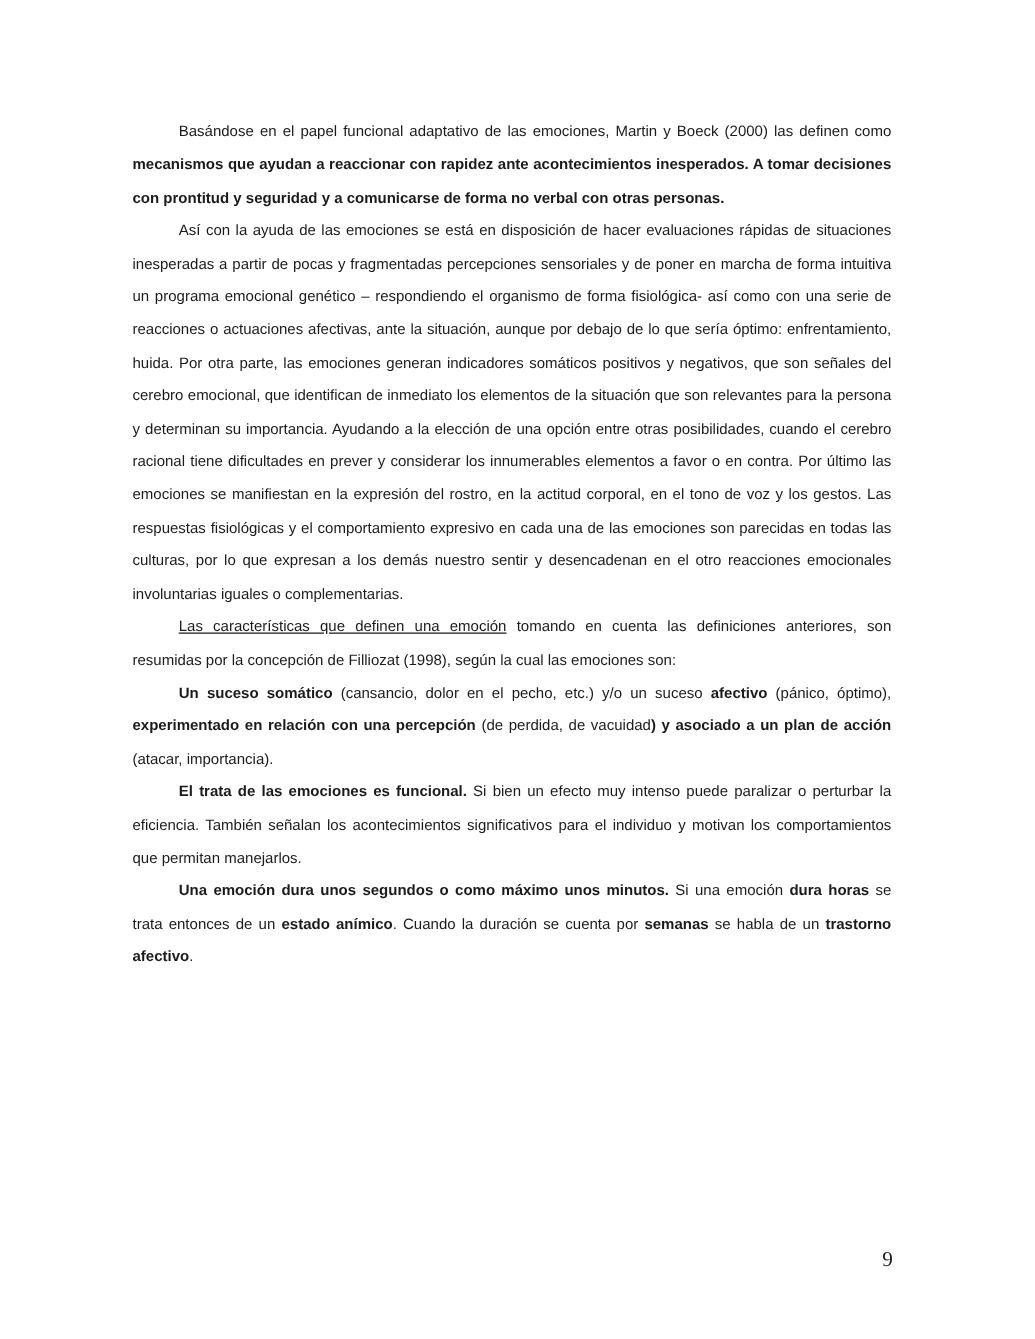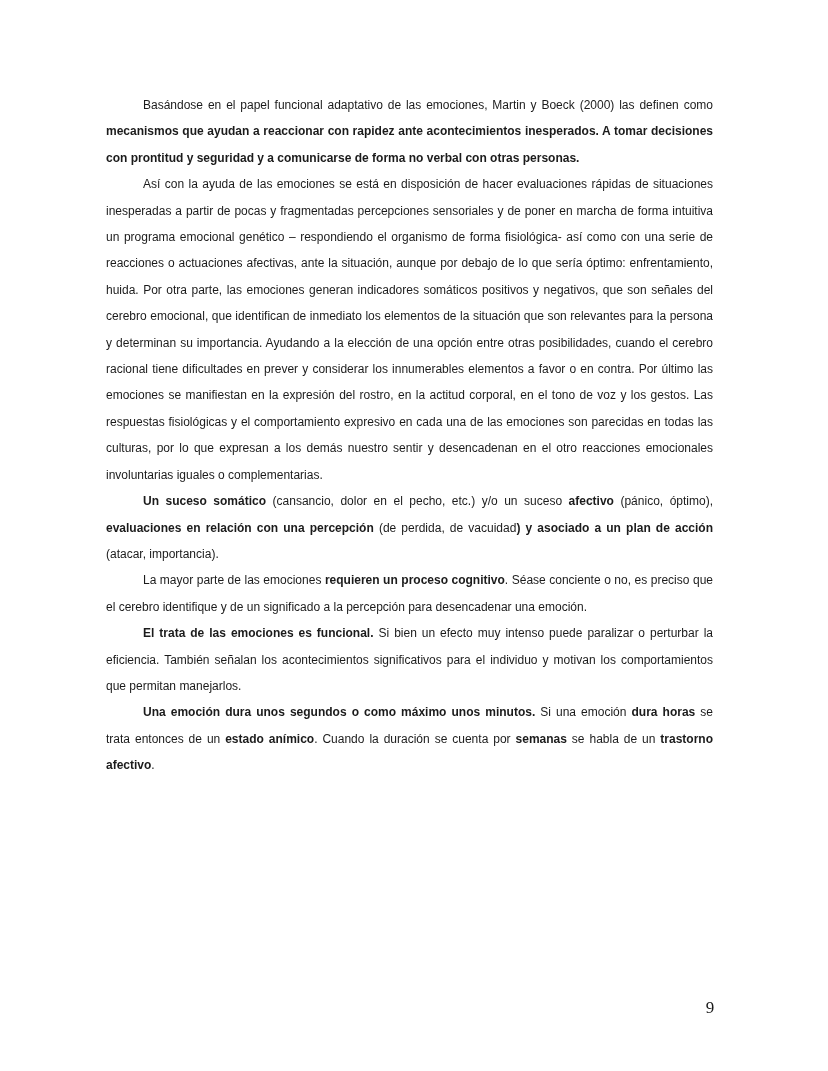--- a/index.html
+++ b/index.html
@@ -42,19 +42,19 @@
     text-align: center;
   }
 </style>
 </head>
 <body>
 
 <div class="page">
   <div class="text-block">
       <p class="para"><span>Basándose en el papel funcional adaptativo de las emociones, Martin y Boeck (2000) las definen como </span><span class="b">mecanismos que ayudan a reaccionar con rapidez ante acontecimientos inesperados. A tomar decisiones con prontitud y seguridad y a comunicarse de forma no verbal con otras personas.</span></p>
       <p class="para"><span>Así con la ayuda de las emociones se está en disposición de hacer evaluaciones rápidas de situaciones inesperadas a partir de pocas y fragmentadas percepciones sensoriales y de poner en marcha de forma intuitiva un programa emocional genético – respondiendo el organismo de forma fisiológica- así como con una serie de reacciones o actuaciones afectivas, ante la situación, aunque por debajo de lo que sería óptimo: enfrentamiento, huida. Por otra parte, las emociones generan indicadores somáticos positivos y negativos, que son señales del cerebro emocional, que identifican de inmediato los elementos de la situación que son relevantes para la persona y determinan su importancia. Ayudando a la elección de una opción entre otras posibilidades, cuando el cerebro racional tiene dificultades en prever y considerar los innumerables elementos a favor o en contra. Por último las emociones se manifiestan en la expresión del rostro, en la actitud corporal, en el tono de voz y los gestos. Las respuestas fisiológicas y el comportamiento expresivo en cada una de las emociones son parecidas en todas las culturas, por lo que expresan a los demás nuestro sentir y desencadenan en el otro reacciones emocionales involuntarias iguales o complementarias.</span></p>
-      <p class="para"><span class="b">Un suceso somático</span><span> (cansancio, dolor en el pecho, etc.) y/o un suceso </span><span class="b">afectivo</span><span> (pánico, óptimo), </span><span class="b">evaluaciones en relación con una percepción</span><span> (de perdida, de vacuidad</span><span class="b">) y asociado a un plan de acción</span><span> (atacar, importancia).</span></p>
-      <p class="para"><span>La mayor parte de las emociones </span><span class="b">requieren un proceso cognitivo</span><span>. Séase conciente o no, es preciso que el cerebro identifique y de un significado a la percepción para desencadenar una emoción.</span></p>
+      <p class="para"><span class="u">Las características que definen una emoción</span><span> tomando en cuenta las definiciones anteriores, son resumidas por la concepción de Filliozat (1998), según la cual las emociones son:</span></p>
+      <p class="para"><span class="b">Un suceso somático</span><span> (cansancio, dolor en el pecho, etc.) y/o un suceso </span><span class="b">afectivo</span><span> (pánico, óptimo), </span><span class="b">experimentado en relación con una percepción</span><span> (de perdida, de vacuidad</span><span class="b">) y asociado a un plan de acción</span><span> (atacar, importancia).</span></p>
       <p class="para"><span class="b">El trata de las emociones es funcional.</span><span> Si bien un efecto muy intenso puede paralizar o perturbar la eficiencia. También señalan los acontecimientos significativos para el individuo y motivan los comportamientos que permitan manejarlos.</span></p>
       <p class="para"><span class="b">Una emoción dura unos segundos o como máximo unos minutos.</span><span> Si una emoción </span><span class="b">dura horas</span><span> se trata entonces de un </span><span class="b">estado anímico</span><span>. Cuando la duración se cuenta por </span><span class="b">semanas</span><span> se habla de un </span><span class="b">trastorno afectivo</span><span>.</span></p>
     </div>
   <div class="page-number">9</div>
 </div>
 
 </body></html>

